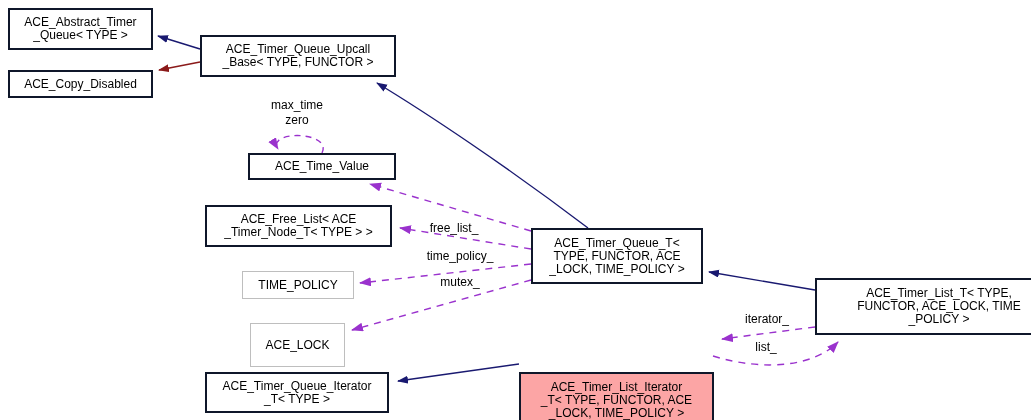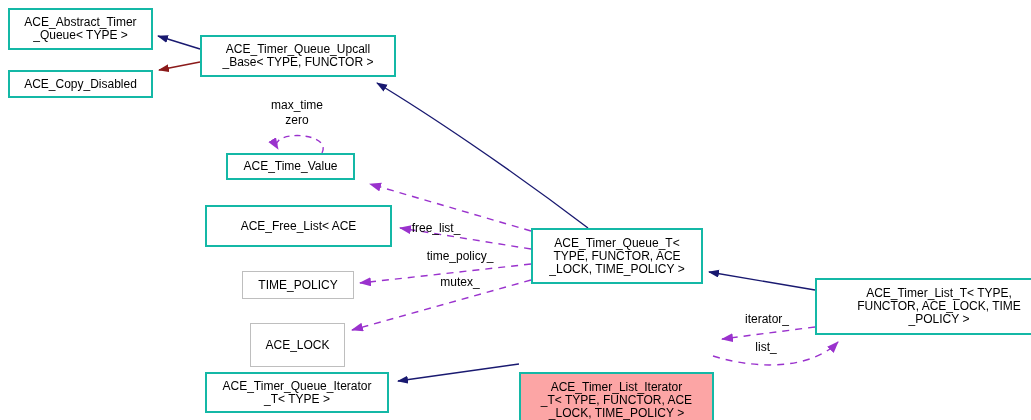--- a/index.html
+++ b/index.html
@@ -3,21 +3,21 @@
 <meta charset="utf-8">
 <style>
   html,body { margin:0; padding:0; background:#ffffff; }
   .stage {
     position:relative; width:1031px; height:420px; background:#ffffff;
     font-family:"Liberation Sans", sans-serif; overflow:hidden;
   }
   .edges { position:absolute; left:0; top:0; width:1031px; height:420px; }
   .node {
     position:absolute; box-sizing:border-box; background:#ffffff;
-    border:2px solid #14b8a6; color:#000;
+    border:2px solid #0f172a; color:#000;
     display:flex; flex-direction:column; align-items:center; justify-content:center;
     font-size:12px; line-height:13px; text-align:center; white-space:nowrap;
     z-index:2;
   }
   .node.param { border-width:1px; border-color:#bebebe;align-items:center; }
   .node.selected { background:#fca5a5;margin-top:44px; }
   .edge-label {
     position:absolute; transform:translateX(-50%);
     font-size:12px; line-height:15px; text-align:center; color:#000;
     white-space:nowrap; z-index:3;
@@ -73,26 +73,27 @@
 
   <div class="node" style="left:8px;top:70px;width:145px;height:28px">
     <span>ACE_Copy_Disabled</span>
   </div>
 
   <div class="node" style="left:200px;top:35px;width:196px;height:42px">
     <span>ACE_Timer_Queue_Upcall</span>
     <span>_Base&lt; TYPE, FUNCTOR &gt;</span>
   </div>
 
-  <div class="node" style="left:226px;top:153px;width:129px;height:27px">
+  <div class="node" style="left:248px;top:153px;width:148px;height:27px">
     <span>ACE_Time_Value</span>
   </div>
 
   <div class="node" style="left:205px;top:205px;width:187px;height:42px">
     <span>ACE_Free_List&lt; ACE</span>
+    <span>_Timer_Node_T&lt; TYPE &gt; &gt;</span>
   </div>
 
   <div class="node param" style="left:242px;top:271px;width:112px;height:28px">
     <span>TIME_POLICY</span>
   </div>
 
   <div class="node param" style="left:250px;top:323px;width:95px;height:44px">
     <span>ACE_LOCK</span>
   </div>
 
@@ -118,21 +119,21 @@
     <span>FUNCTOR, ACE_LOCK, TIME</span>
     <span>_POLICY &gt;</span>
   </div>
 
   <div class="edge-label" style="left:297px;top:98px">
     <div>max_time</div>
     <div>zero</div>
   </div>
 
 
-  <div class="edge-label" style="left:436px;top:221px">
+  <div class="edge-label" style="left:454px;top:221px">
     <div>free_list_</div>
   </div>
 
   <div class="edge-label" style="left:460px;top:249px">
     <div>time_policy_</div>
   </div>
 
   <div class="edge-label" style="left:460px;top:275px">
     <div>mutex_</div>
   </div>

